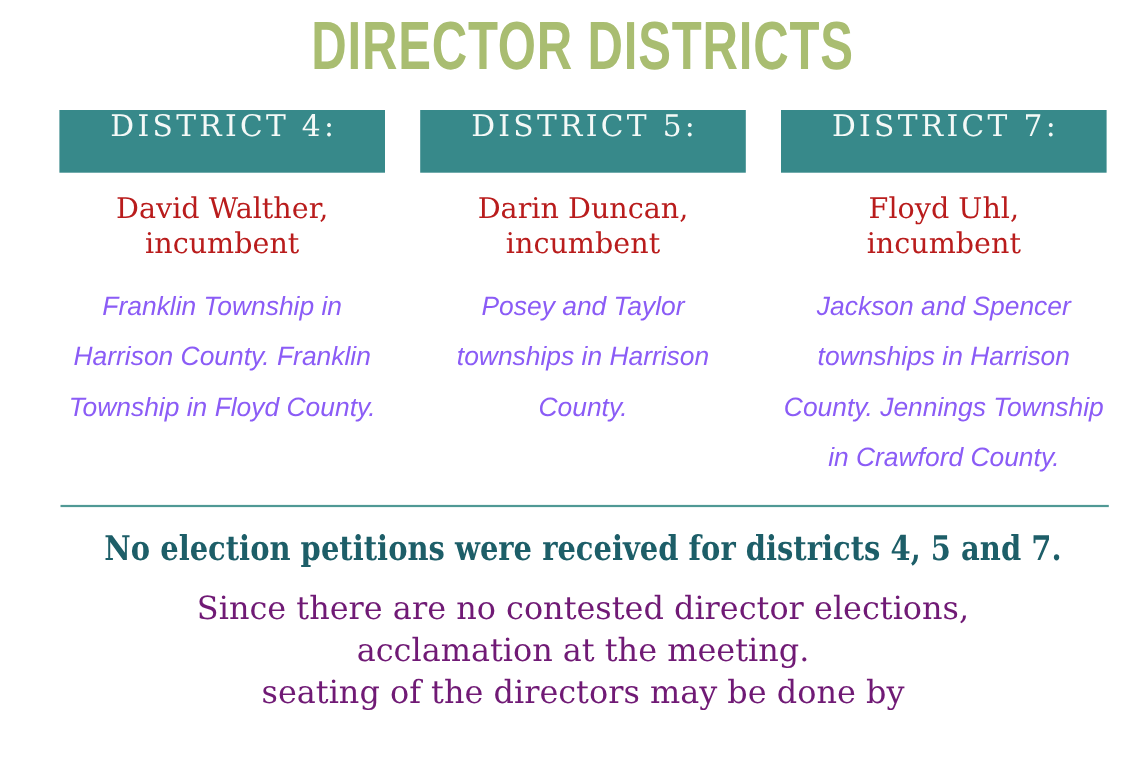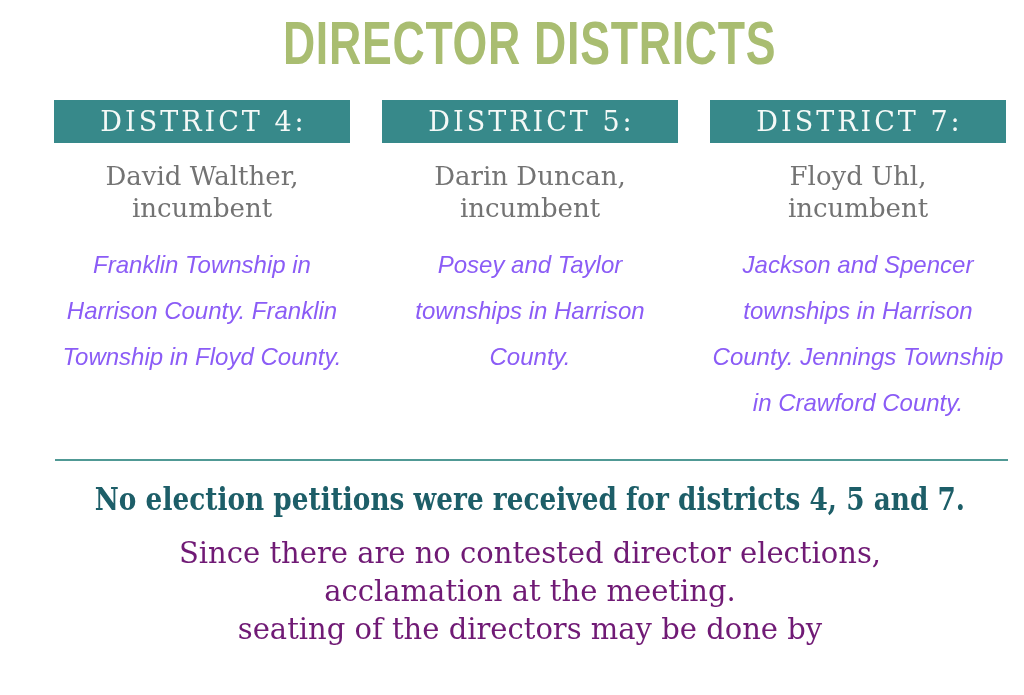--- a/index.html
+++ b/index.html
@@ -46,39 +46,39 @@
     width: 952px;
     display: flex;
     gap: 32px;
   }
   .col {
     flex: 1 1 0;
     text-align: center;
   }
   .bar {
     background: #37898a;
-    height: 43px;
+    height: 57px;
     display: flex;
-    align-items: center;
+    align-items: flex-start;
     justify-content: center;
   }
   .bar-label {
     font-family: "DejaVu Serif", serif;
     font-size: 27px;
     color: #f4f9f7;
     letter-spacing: 3px;
     padding-left: 3px; 
     white-space: nowrap;
   }
   .incumbent {
     margin-top: 17px;
     font-family: "DejaVu Serif", serif;
     font-size: 26px;
     line-height: 32px;
-    color: #737373;
+    color: #b91c1c;
   }
   .territory {
     margin-top: 18px;
     font-family: "Liberation Sans", sans-serif;
     font-style: italic;
     font-size: 24px;
     line-height: 46px;
     color: #8b5cf6;
   }
 

